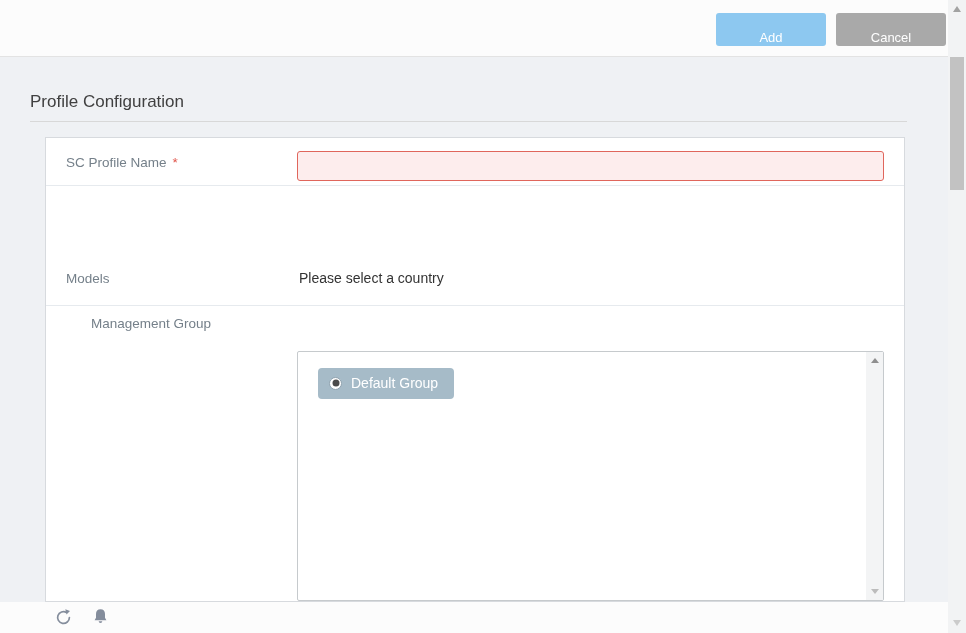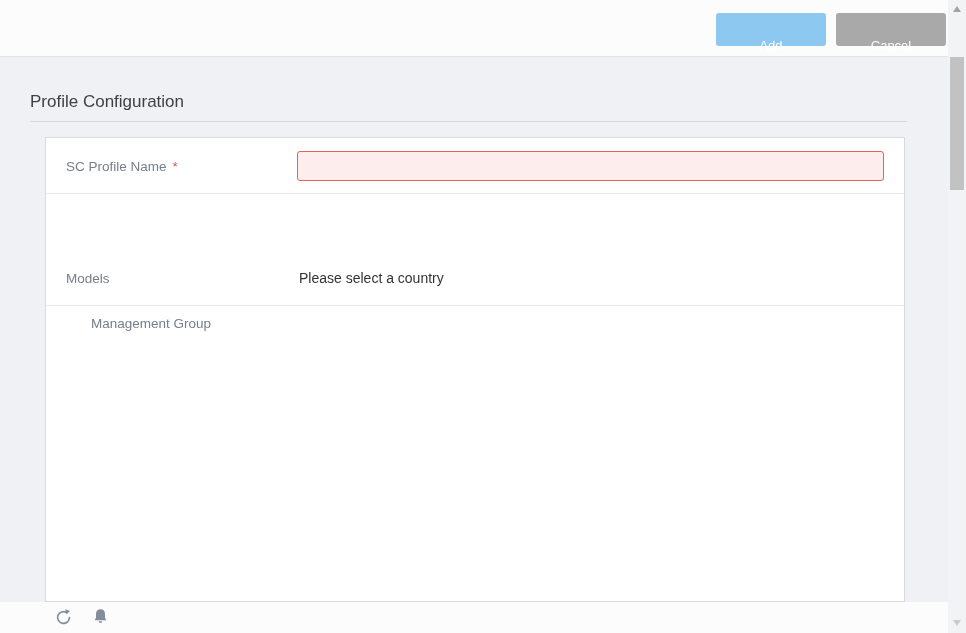--- a/index.html
+++ b/index.html
@@ -10,39 +10,39 @@
     -webkit-font-smoothing:antialiased;
   }
   
   .topbar{
     position:absolute;left:0;top:0;width:948px;height:57px;
     background:#fcfcfc;border-bottom:1px solid #e3e3e3;box-sizing:border-box;
   }
   .btn{
     position:absolute;top:13px;width:110px;height:33px;border:none;border-radius:3px;
     color:#fff;font-size:13px;font-family:inherit;text-align:center;line-height:33px;
-    cursor:pointer;padding:16px;
+    cursor:pointer;padding:8px;
   }
   .btn-add{left:716px;background:var(--add-button,#8dc8f0);}
   .btn-cancel{left:836px;background:var(--cancel-button,#a9a9a9);}
   
   .page-title{
     position:absolute;left:30px;top:92px;font-size:17px;color:#404040;
   }
   .title-divider{
     position:absolute;left:30px;top:121px;width:877px;height:1px;background:#d8d8d8;
   }
   
   .card{
     position:absolute;left:45px;top:137px;width:860px;height:465px;
     background:#fff;border:1px solid #d7dade;box-sizing:border-box;
   }
   .row{position:absolute;left:0;width:858px;box-sizing:border-box;}
   .row-sep{border-bottom:1px solid #e6eaee;}
-  .row1{top:0;height:56px;}
+  .row1{top:0;height:48px;}
   .row2{top:56px;height:56px;}
   .row3{top:112px;height:56px;}
   .row4{top:168px;height:295px;}
   .row-label{
     position:absolute;left:20px;top:50%;transform:translateY(-50%);
     color:#75808a;font-size:13.5px;white-space:nowrap;
   }
   .row-label-top{top:10px;transform:none;margin-left:25px;}
   .req{color:#e0544a;margin-left:6px;}
   .pink-field{
@@ -160,20 +160,32 @@
 
   <div class="row row3 row-sep">
     <div class="row-label">Models</div>
     <div class="static-value">Please select a country</div>
   </div>
 
   <div class="row row4">
     <div class="row-label row-label-top">Management Group</div>
 
 
+    <div class="listbox">
+      <div class="option-chip">
+        <span class="radio">
+            <span class="dot"></span>
+          </span>
+        <span class="chip-label">Default Group</span>
+      </div>
+      <div class="inner-scrollbar">
+        <span class="tri-up"></span>
+        <span class="tri-down"></span>
+      </div>
+    </div>
   </div>
 
 </div>
 
 <div class="footer">
   <button class="footer-icon-btn footer-refresh">
     <svg width="19" height="19" viewBox="0 0 19 19">
       <path d="M 15.4 9.5 A 5.9 5.9 0 1 1 12.45 4.39" fill="none" style="stroke:var(--footer-icon,#848d9c)" stroke-width="1.7" stroke-linecap="round"></path>
       <path d="M 11.3 1.3 L 16.0 3.0 L 12.5 6.4 Z" style="fill:var(--footer-icon,#848d9c)"></path>
     </svg>

